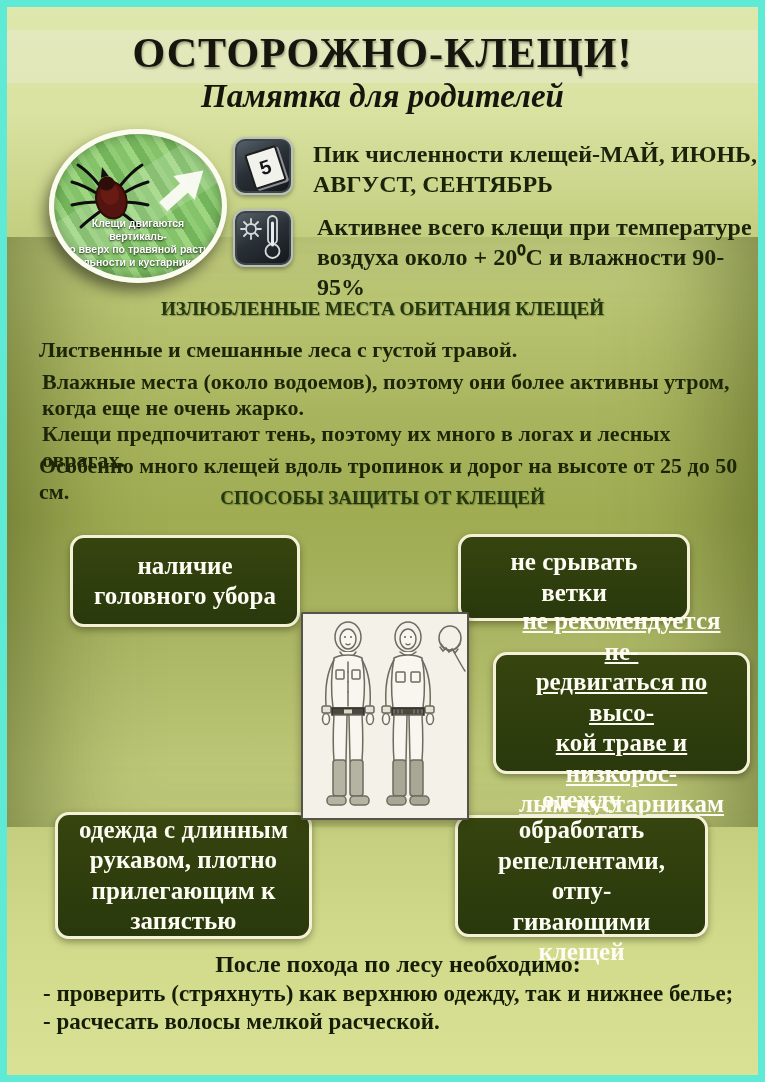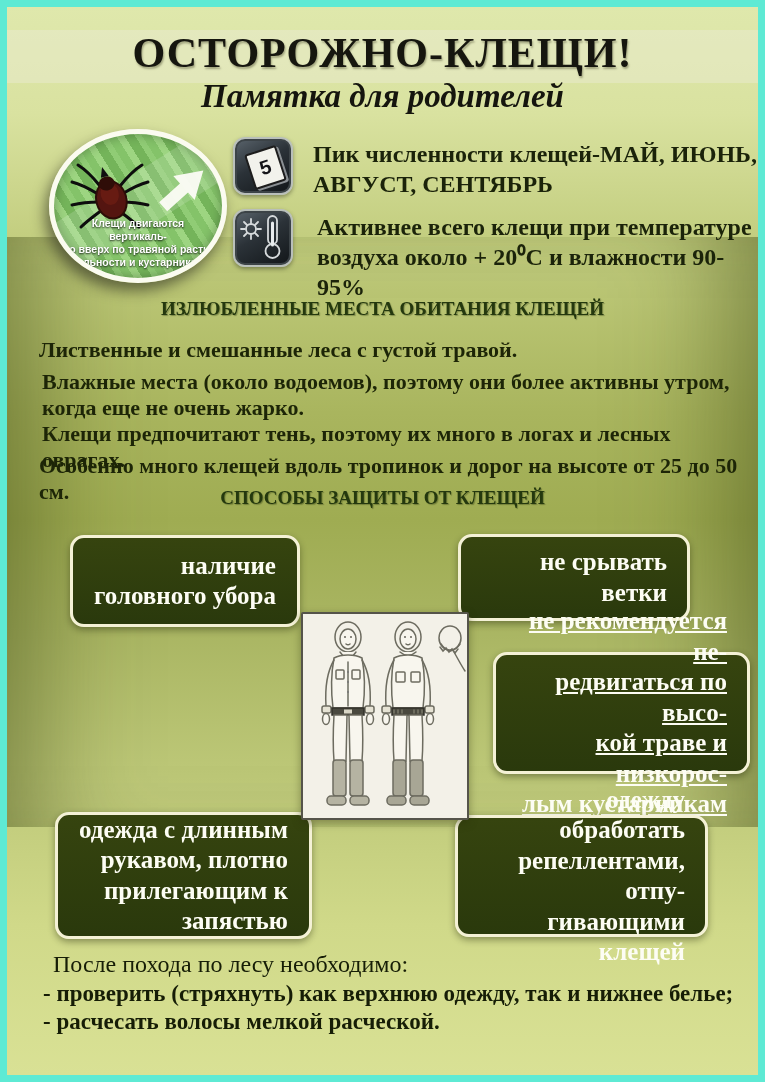--- a/index.html
+++ b/index.html
@@ -55,35 +55,35 @@
     line-height:26px;white-space:pre-line;}
   .hab-0{left:32px;top:330px;}
   .hab-1{left:35px;top:362px;}
   .hab-2{left:35px;top:414px;}
   .hab-3{left:32px;top:446px;}
   
   .tip-box{position:absolute;box-sizing:border-box;
     background:linear-gradient(180deg,#36440f,#2a390c);
     border:3px solid #f4f1d6;border-radius:14px;
     box-shadow:0 3px 7px rgba(25,30,6,.4);
-    color:#fdfdf4;font-size:25px;font-weight:bold;line-height:1.22;text-align:right;
+    color:#fdfdf4;font-size:25px;font-weight:bold;line-height:1.22;text-align:center;
     display:flex;align-items:center;justify-content:center;white-space:pre-line;padding:20px;}
   .box-0{left:63px;top:528px;width:230px;height:92px;}
   .box-1{left:451px;top:527px;width:232px;height:87px;}
   .box-2{left:15px;top:646px;width:255px;height:132px;}
   .box-3{left:486px;top:645px;width:257px;height:122px;text-decoration:underline;}
   .box-4{left:48px;top:805px;width:257px;height:127px;}
   .box-5{left:448px;top:808px;width:253px;height:122px;}
   
   .figure-panel{position:absolute;left:294px;top:605px;width:168px;height:208px;
     box-sizing:border-box;background:#f3f1e8;border:2px solid #55544a;border-radius:2px;
     box-shadow:0 3px 8px rgba(40,45,10,.4);}
   
   .after-walk{position:absolute;left:36px;top:944px;width:700px;}
-  .after-heading{margin:0 0 2px 10px;font-size:24px;font-weight:normal;color:#161d06;}
+  .after-heading{margin:0 0 2px 10px;font-size:24px;font-weight:bold;color:#161d06;text-align:center;}
   .after-item{margin:0;font-size:23px;font-weight:bold;color:#161d06;line-height:27.5px;}
 </style>
 </head>
 <body>
 
 <div class="canvas">
   <div class="poster">
     <div class="vignette"></div>
     <div class="title-band"></div>
 

